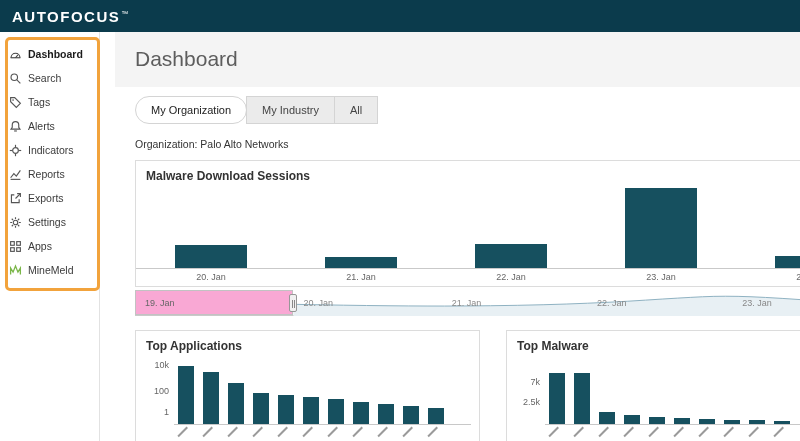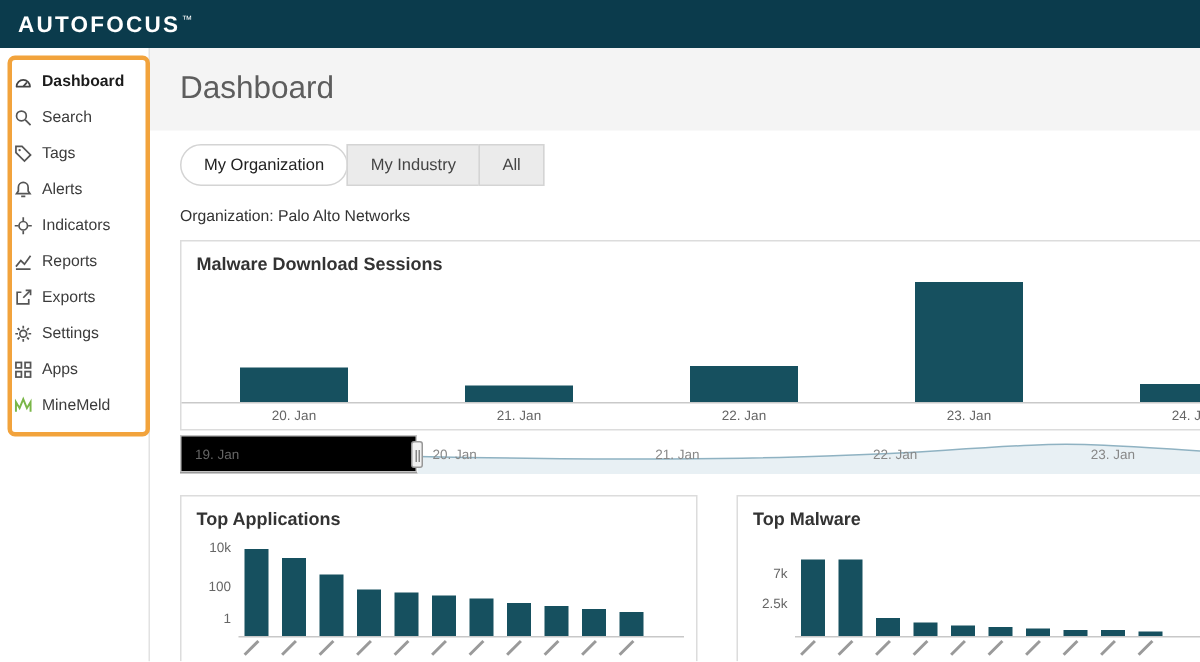--- a/index.html
+++ b/index.html
@@ -8,21 +8,21 @@
     width:800px; height:441px; overflow:hidden; position:relative;
     font-family:"Liberation Sans", sans-serif; background:#fff; color:#333;
   }
   
   .topbar {
     height:32px; background:#0b3b4c; color:#fff; display:flex; align-items:center;
     padding:0 12px; font-size:15px; font-weight:bold; letter-spacing:1.5px;
   }
   .topbar sup { font-size:7px; font-weight:normal; letter-spacing:0; margin-left:1px; }
   
-  .app-body { display:flex; height:409px; }
+  .app-body { display:flex; height:409px;gap:15px; }
   .sidebar {
     width:100px; background:#fff; border-right:1px solid #e2e2e2;
     padding-top:10px; flex:0 0 100px;
   }
   .side-item {
     display:flex; align-items:center; gap:6px; padding:5px 9px; height:24px;
     font-size:10.5px; color:#3b3b3b; cursor:pointer; white-space:nowrap;
   }
   .side-item.active { font-weight:bold; color:#1b1b1b; }
   .side-item .icn { width:13px; height:13px; display:inline-flex; flex:0 0 13px; }
@@ -52,21 +52,21 @@
   #main-slots { display:flex; height:82px; align-items:flex-end; border-bottom:1px solid #c9c9c9; }
   #main-slots .slot { width:150px; display:flex; justify-content:center; align-items:flex-end; height:100%; }
   .vbar { width:72px; }
   #main-xlabels { display:flex; }
   #main-xlabels .xlab { width:150px; text-align:center; font-size:9px; color:#666; padding-top:3px; }
   
   .timeline { position:relative; width:880px; height:26px; margin-top:3px; border-bottom:1px solid #c9c9c9; }
   .timeline svg { position:absolute; left:0; top:0; }
   .brush {
     position:absolute; left:0; top:0; width:18%; height:100%;
-    background:#000000; border:1px solid #c2c2c2; z-index:3;
+    background:#f9a8d4; border:1px solid #c2c2c2; z-index:3;
   }
   .brush-label { position:absolute; left:9px; top:50%; transform:translateY(-50%); font-size:9px; color:#666; }
   .brush-handle {
     position:absolute; left:calc(18% - 4px); top:4px; width:8px; height:18px;
     background:#f1f1f1; border:1px solid #979797; border-radius:2px; z-index:5; cursor:ew-resize;
   }
   .brush-handle::after {
     content:""; position:absolute; left:2px; top:5px; width:1px; height:8px;
     background:#888; box-shadow:2px 0 0 #888;
   }

